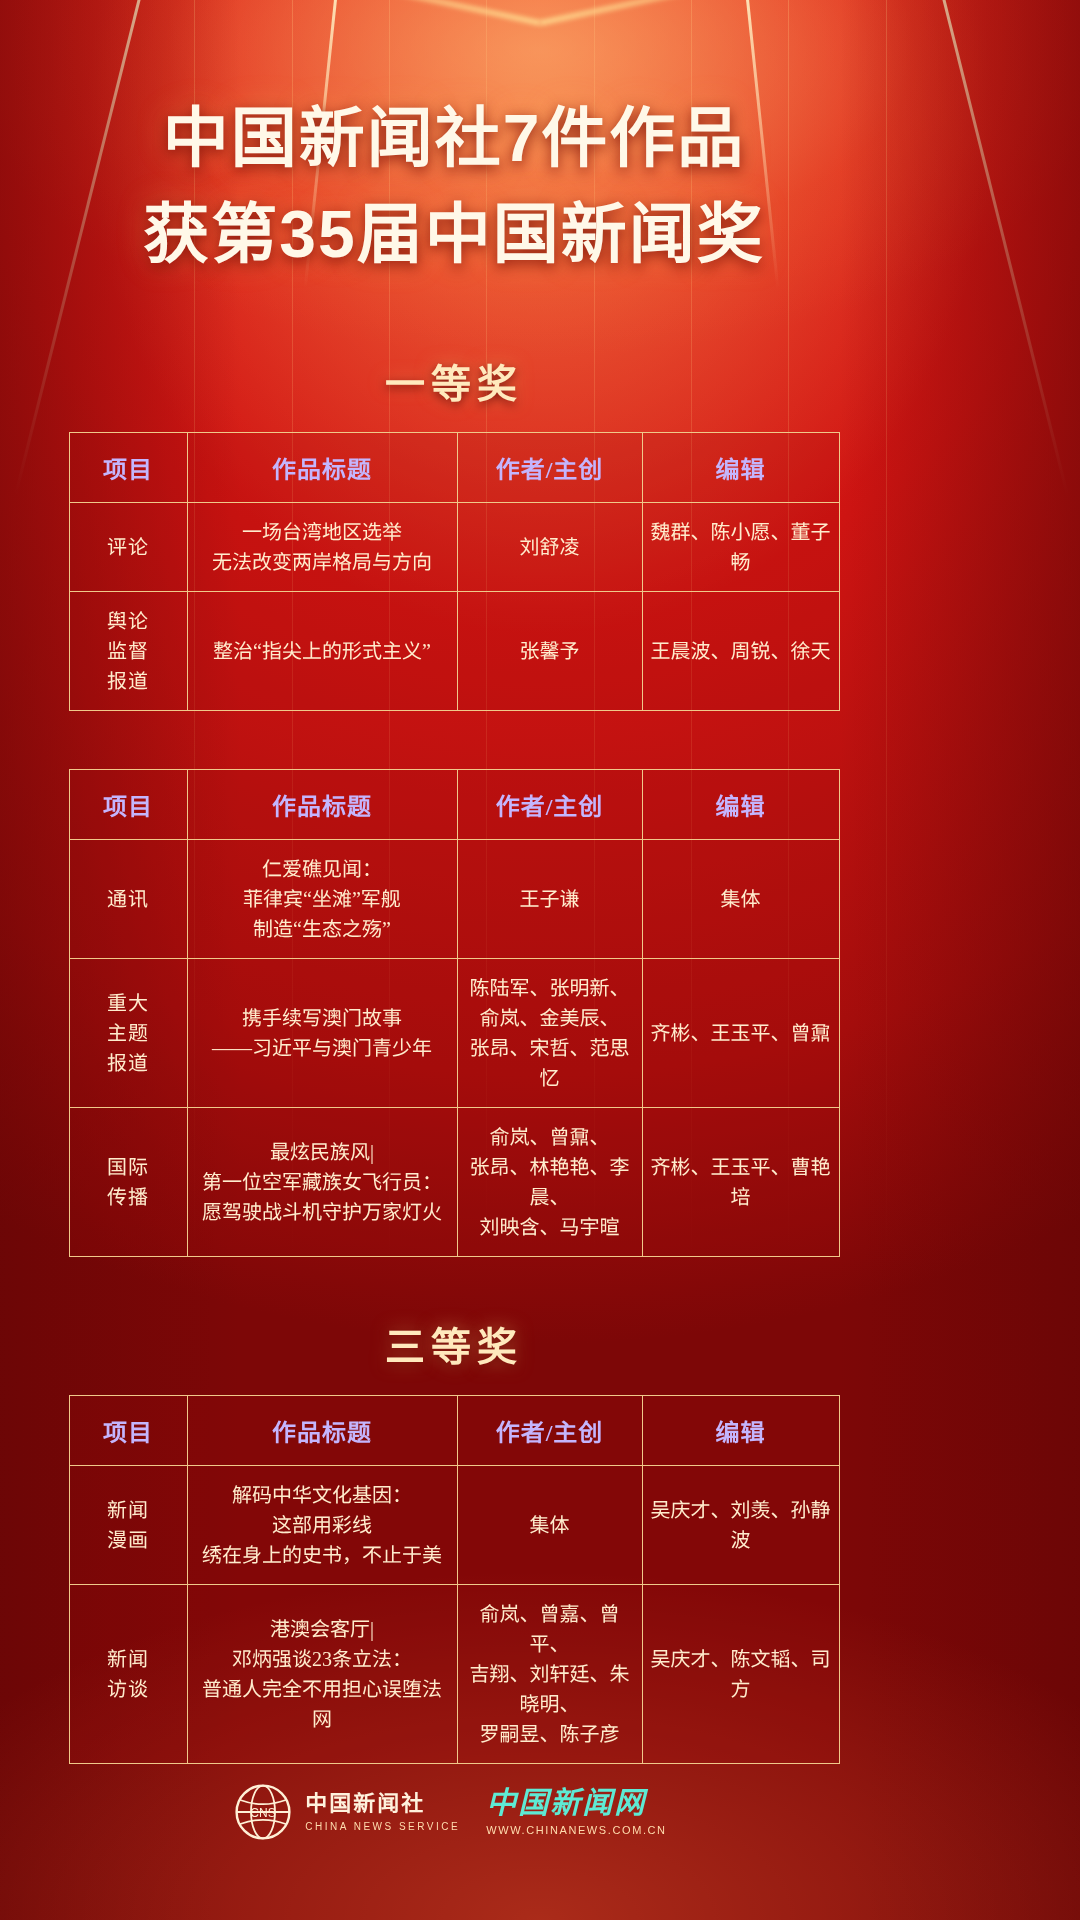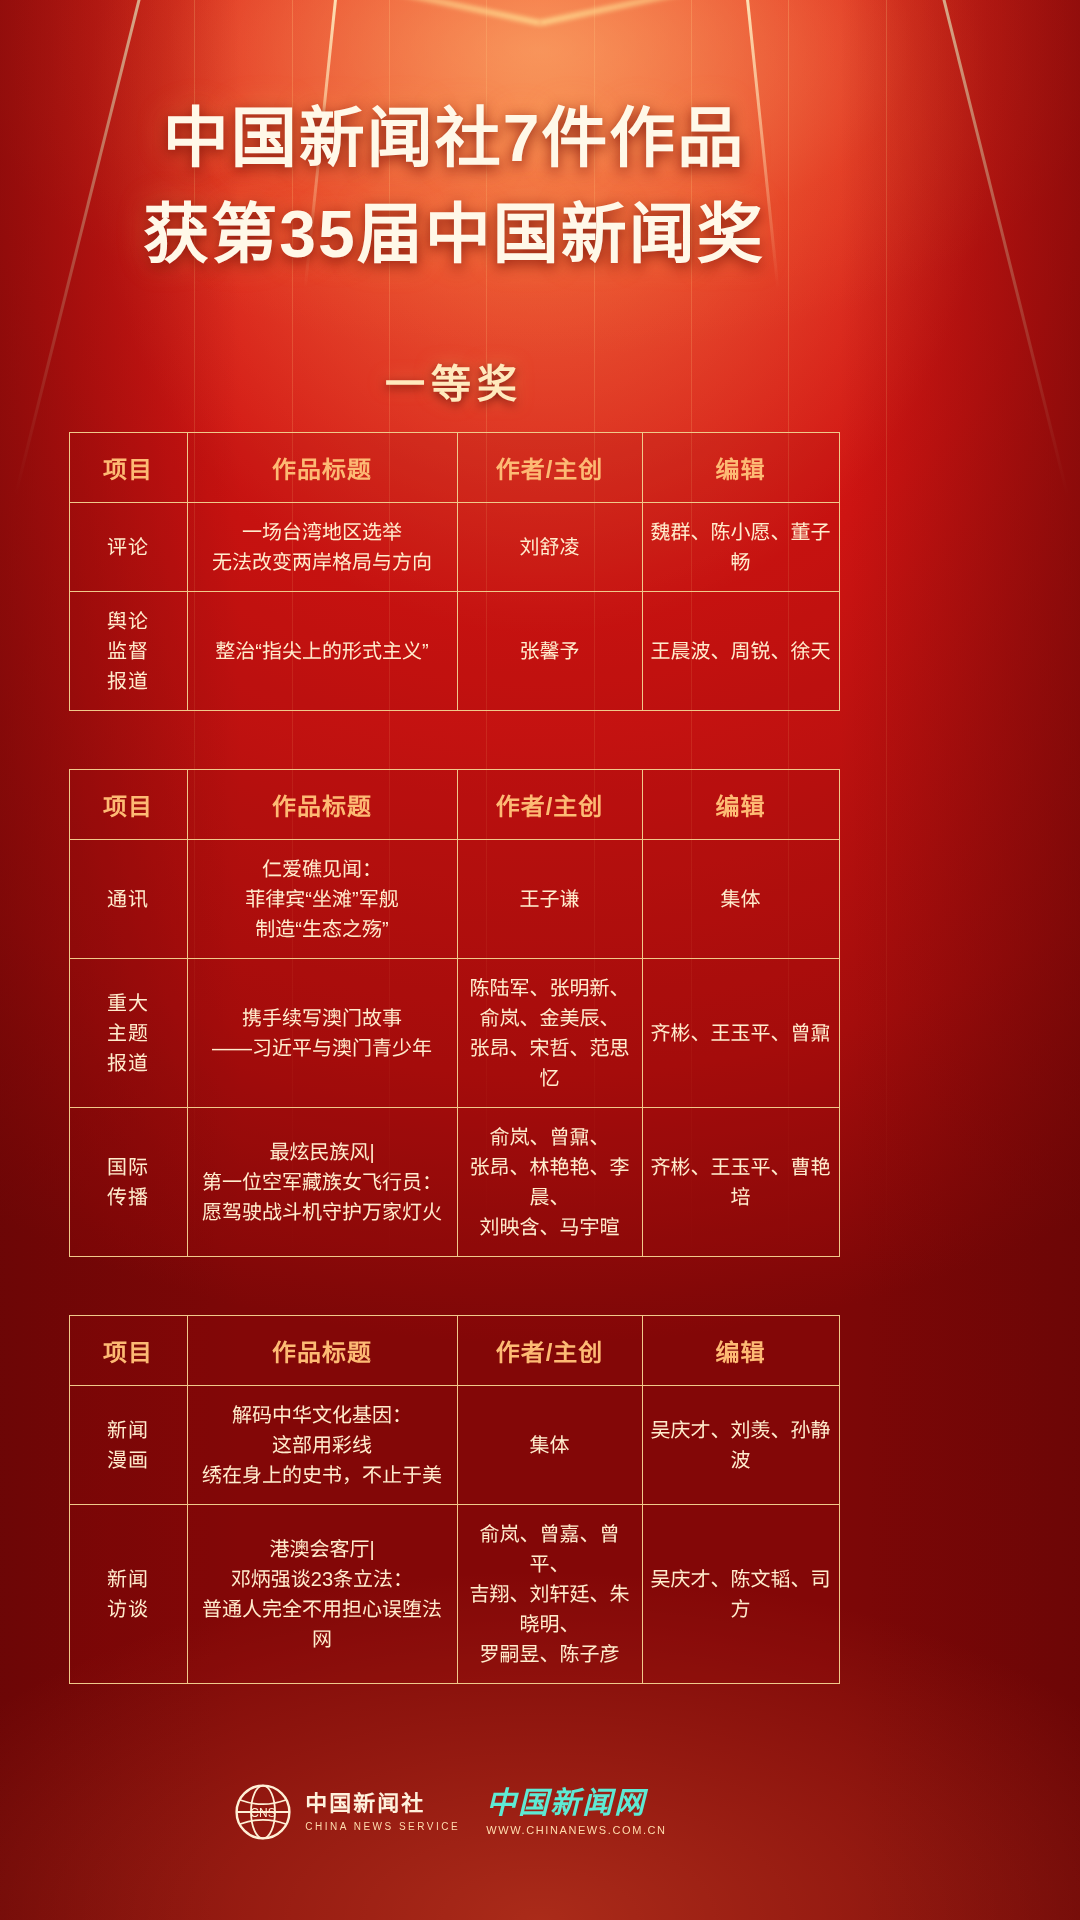--- a/index.html
+++ b/index.html
@@ -81,21 +81,21 @@
     margin: 22px auto 0;
     border-collapse: collapse;
     table-layout: fixed;
     background: rgba(160,12,10,0.18);
   }
   table.award-table, table.award-table th, table.award-table td {
     border: 1px solid #f0c98a;
   }
   table.award-table th {
     font-weight: bold;
-    color: #fdba74;
+    color: #c4b5fd;
     font-size: 24px;
     padding: 17px 6px;
     letter-spacing: 1px;
   }
   table.award-table td {
     color: #ffeccd;
     font-size: 20px;
     line-height: 1.5;
     padding: 14px 8px;
     text-align: center;
@@ -159,21 +159,21 @@
   <div class="bottom-glow"></div>
 </div>
 
 <div class="page">
 
   <div class="title">
     <span class="l1">中国新闻社7件作品</span>
     <span class="l2">获第35届中国新闻奖</span>
   </div>
 
-  <div id="awards-container" style="margin-top:74px;">
+  <div id="awards-container" style="margin-top:74px;font-family:Liberation Serif, serif;">
       <div class="award-block">
         <div class="award-heading">一等奖</div>
         <table class="award-table">
           <thead>
             <tr>
               <th class="col-w1">项目</th>
               <th class="col-w2">作品标题</th>
               <th class="col-w3">作者/主创</th>
               <th class="col-w4">编辑</th>
             </tr>
@@ -220,20 +220,21 @@
             <tr>
               <td class="col-item col-w1">国际<br>传播</td>
               <td class="col-w2">最炫民族风|<br>第一位空军藏族女飞行员：<br>愿驾驶战斗机守护万家灯火</td>
               <td class="col-w3">俞岚、曾鼐、<br>张昂、林艳艳、李晨、<br>刘映含、马宇暄</td>
               <td class="col-w4">齐彬、王玉平、曹艳培</td>
             </tr>
           </tbody>
         </table>
       </div>
       <div class="award-block" style="margin-top: 58px;">
+        <div class="award-heading">三等奖</div>
         <table class="award-table">
           <thead>
             <tr>
               <th class="col-w1">项目</th>
               <th class="col-w2">作品标题</th>
               <th class="col-w3">作者/主创</th>
               <th class="col-w4">编辑</th>
             </tr>
           </thead>
           <tbody>

